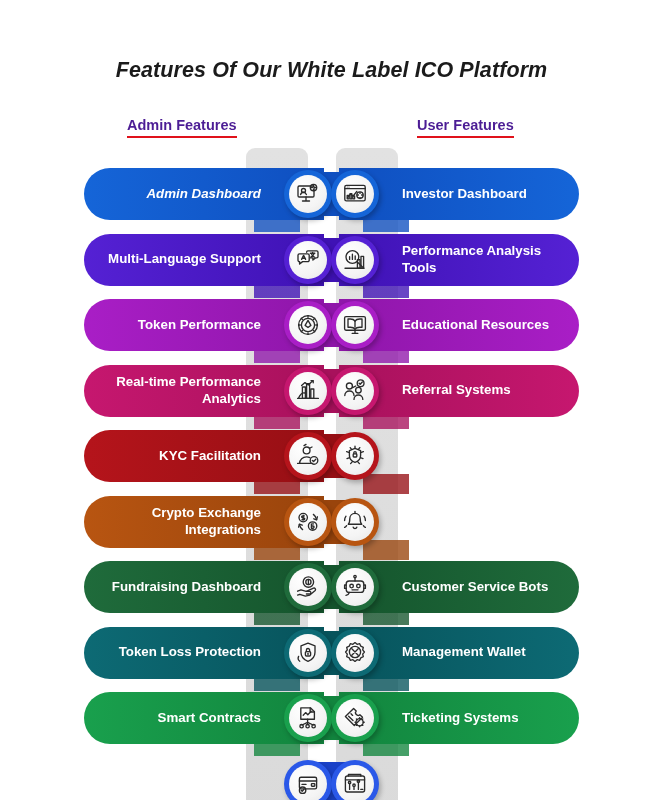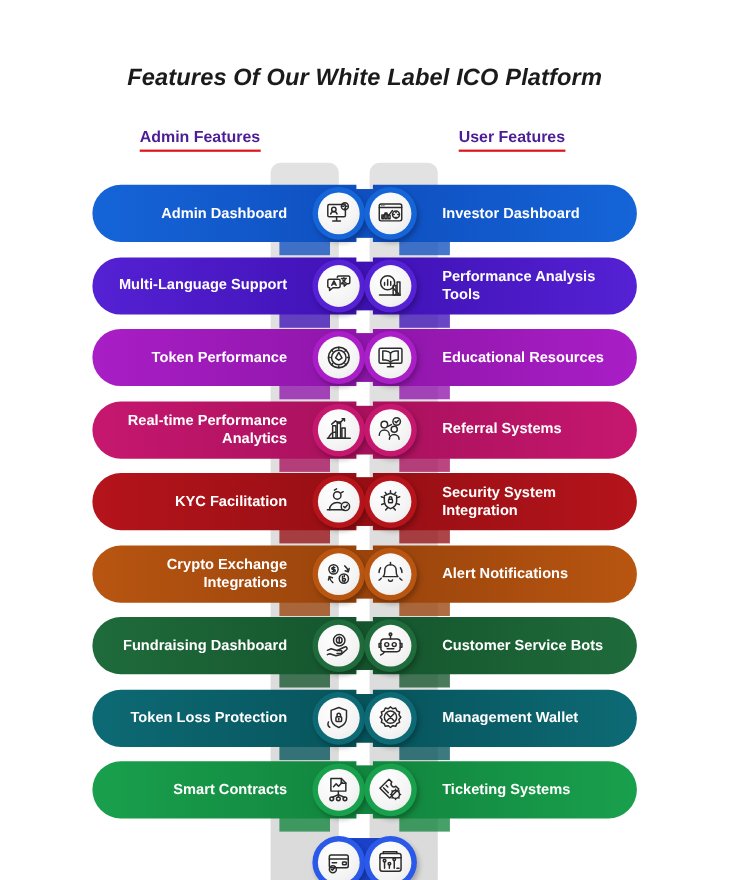--- a/index.html
+++ b/index.html
@@ -109,21 +109,21 @@
 
   <div class="title">Features Of Our White Label ICO Platform</div>
 
   <div class="colhead admin">Admin Features</div>
   <div class="colhead user">User Features</div>
 
   <div class="greycol left"></div>
   <div class="greycol right"></div>
 
   <div id="rows-admin">
-      <div class="row L" style="top: 132px;">
+      <div class="row L" style="top: 132px; font-style: italic;">
         <div class="fold" style="background: rgb(15, 79, 192);"></div>
         <div class="tab" style="background: rgb(15, 79, 192);"></div>
         <div class="pill" style="background: linear-gradient(90deg, rgb(21, 101, 216) 0%, rgb(15, 79, 192) 100%);">
           <span>Admin Dashboard</span>
         </div>
         <div class="badge" style="background: rgb(21, 101, 216);">
           <div class="inner">
             <svg width="26" height="26" viewBox="0 0 26 26">
               <rect x="3" y="5" width="16" height="11" rx="1.2"></rect>
               <path d="M11 16v4M7.5 20h7"></path>
@@ -380,42 +380,36 @@
               <circle cx="18.6" cy="5.2" r="3.4"></circle>
               <path d="M17.1 5.2l1.1 1.1 2.1-2.3"></path>
               <path d="M10.6 9.6l3.2-1.6"></path>
             </svg>
           </div>
         </div>
       </div>
       <div class="row R" style="top: 394px;">
         <div class="fold" style="background: rgb(150, 15, 20);"></div>
         <div class="tab" style="background: rgb(150, 15, 20);"></div>
-        <div class="pill" style="background: linear-gradient(270deg, rgb(181, 20, 27) 0%, rgb(150, 15, 20) 100%);">
-          <span>Security System Integration</span>
-        </div>
         <div class="badge" style="background: rgb(181, 20, 27);">
           <div class="inner">
             <svg width="26" height="26" viewBox="0 0 26 26">
               <path d="M13 5.4l5.6 2.2v4.8c0 3.2-2.2 5.8-5.6 7-3.4-1.2-5.6-3.8-5.6-7V7.6z"></path>
               <rect x="11.2" y="10.8" width="3.6" height="3.2" rx=".7"></rect>
               <path d="M11.8 10.8v-1a1.2 1.2 0 0 1 2.4 0v1"></path>
               <path d="M13 3.2v2.2M8.2 4.6l1.4 1.8M17.8 4.6l-1.4 1.8"></path>
               <path d="M4.6 8.6l2.8 1M21.4 8.6l-2.8 1M5 15.6l2.6-1M21 15.6l-2.6-1"></path>
               <path d="M8.6 20.6l1.8-2M17.4 20.6l-1.8-2"></path>
             </svg>
           </div>
         </div>
       </div>
       <div class="row R" style="top: 459.5px;">
         <div class="fold" style="background: rgb(153, 68, 12);"></div>
         <div class="tab" style="background: rgb(153, 68, 12);"></div>
-        <div class="pill" style="background: linear-gradient(270deg, rgb(184, 85, 17) 0%, rgb(153, 68, 12) 100%);">
-          <span>Alert Notifications</span>
-        </div>
         <div class="badge" style="background: rgb(184, 85, 17);">
           <div class="inner">
             <svg width="26" height="26" viewBox="0 0 26 26">
               <path d="M13 4.4c-3 0-5.2 2.2-5.2 5.2 0 4.4-1.6 5.6-1.6 5.6h13.6s-1.6-1.2-1.6-5.6c0-3-2.2-5.2-5.2-5.2z"></path>
               <path d="M11.2 18.2a1.9 1.9 0 0 0 3.6 0"></path>
               <path d="M13 2.4v2"></path>
               <path d="M4 7.2c-.9 1.2-1.4 2.7-1.4 4.3M4.6 16.6c-.5.8-1.2 1.4-2 1.8"></path>
               <path d="M22 7.2c.9 1.2 1.4 2.7 1.4 4.3M21.4 16.6c.5.8 1.2 1.4 2 1.8"></path>
             </svg>
           </div>

